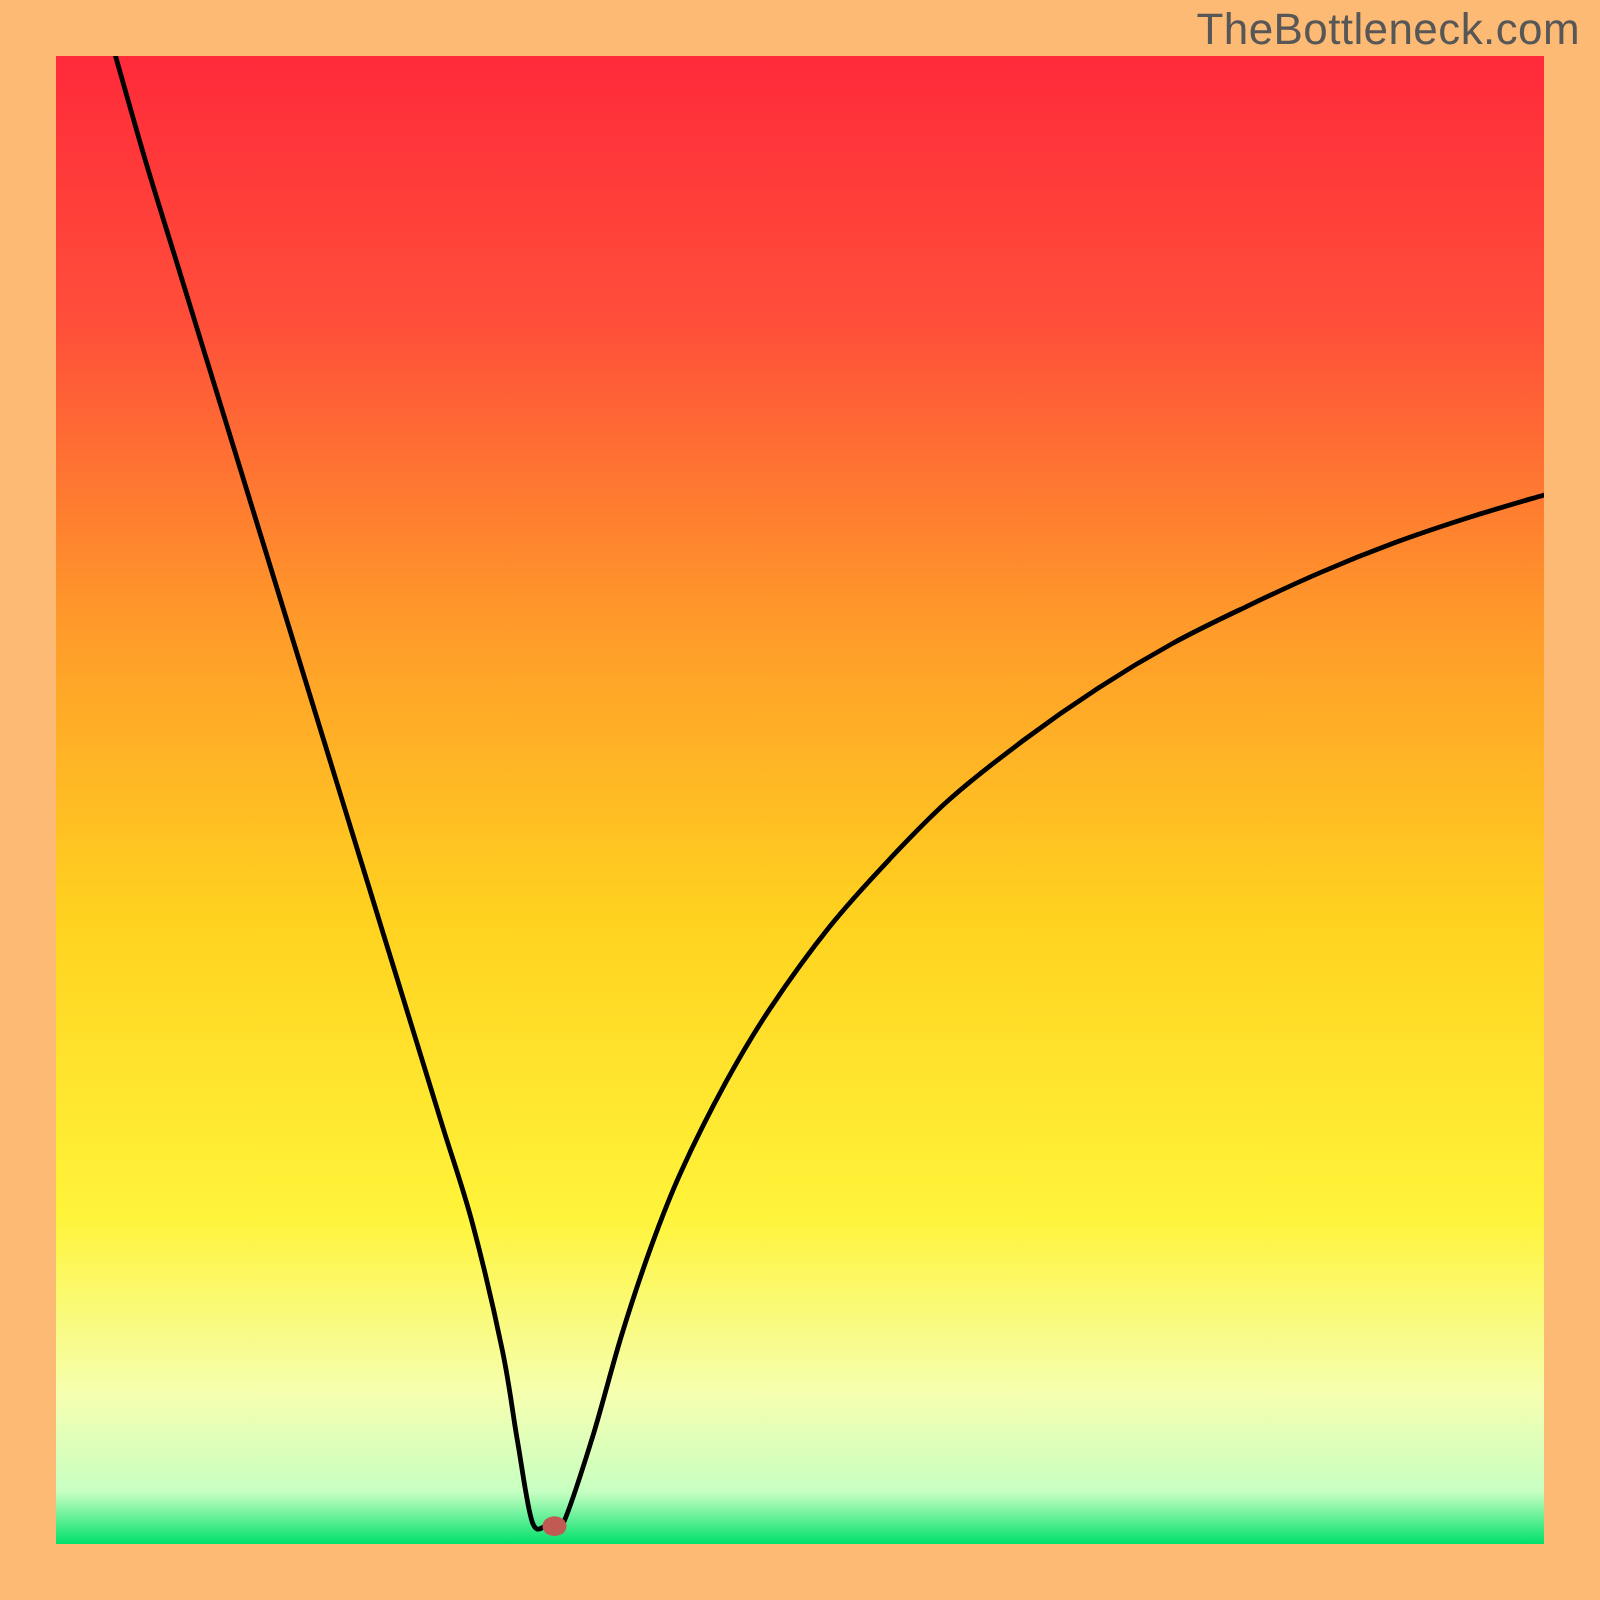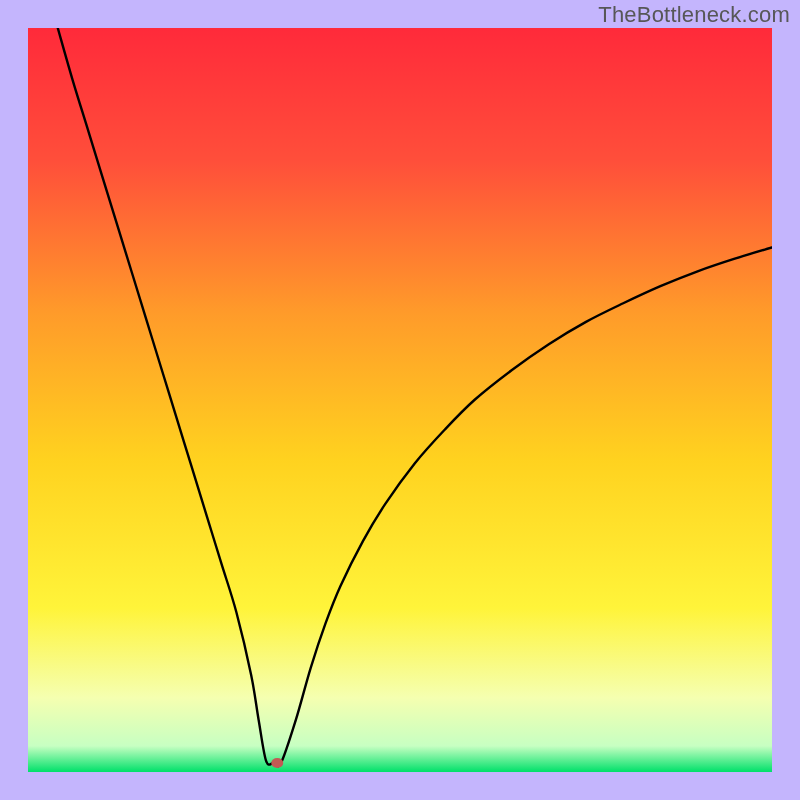--- a/index.html
+++ b/index.html
@@ -8,21 +8,21 @@
     width: 800px;
     height: 800px;
     background: #000;
     font-family: Arial, Helvetica, sans-serif;
     overflow: hidden;
   }
   .frame {
     position: relative;
     width: 800px;
     height: 800px;
-    background: #c4b5fd;
+    background: #fdba74;
   }
   .watermark {
     position: absolute;
     top: 2px;
     right: 10px;
     color: #575757;
     font-size: 22px;
     font-weight: 500;
     letter-spacing: 0.2px;
     z-index: 5;

